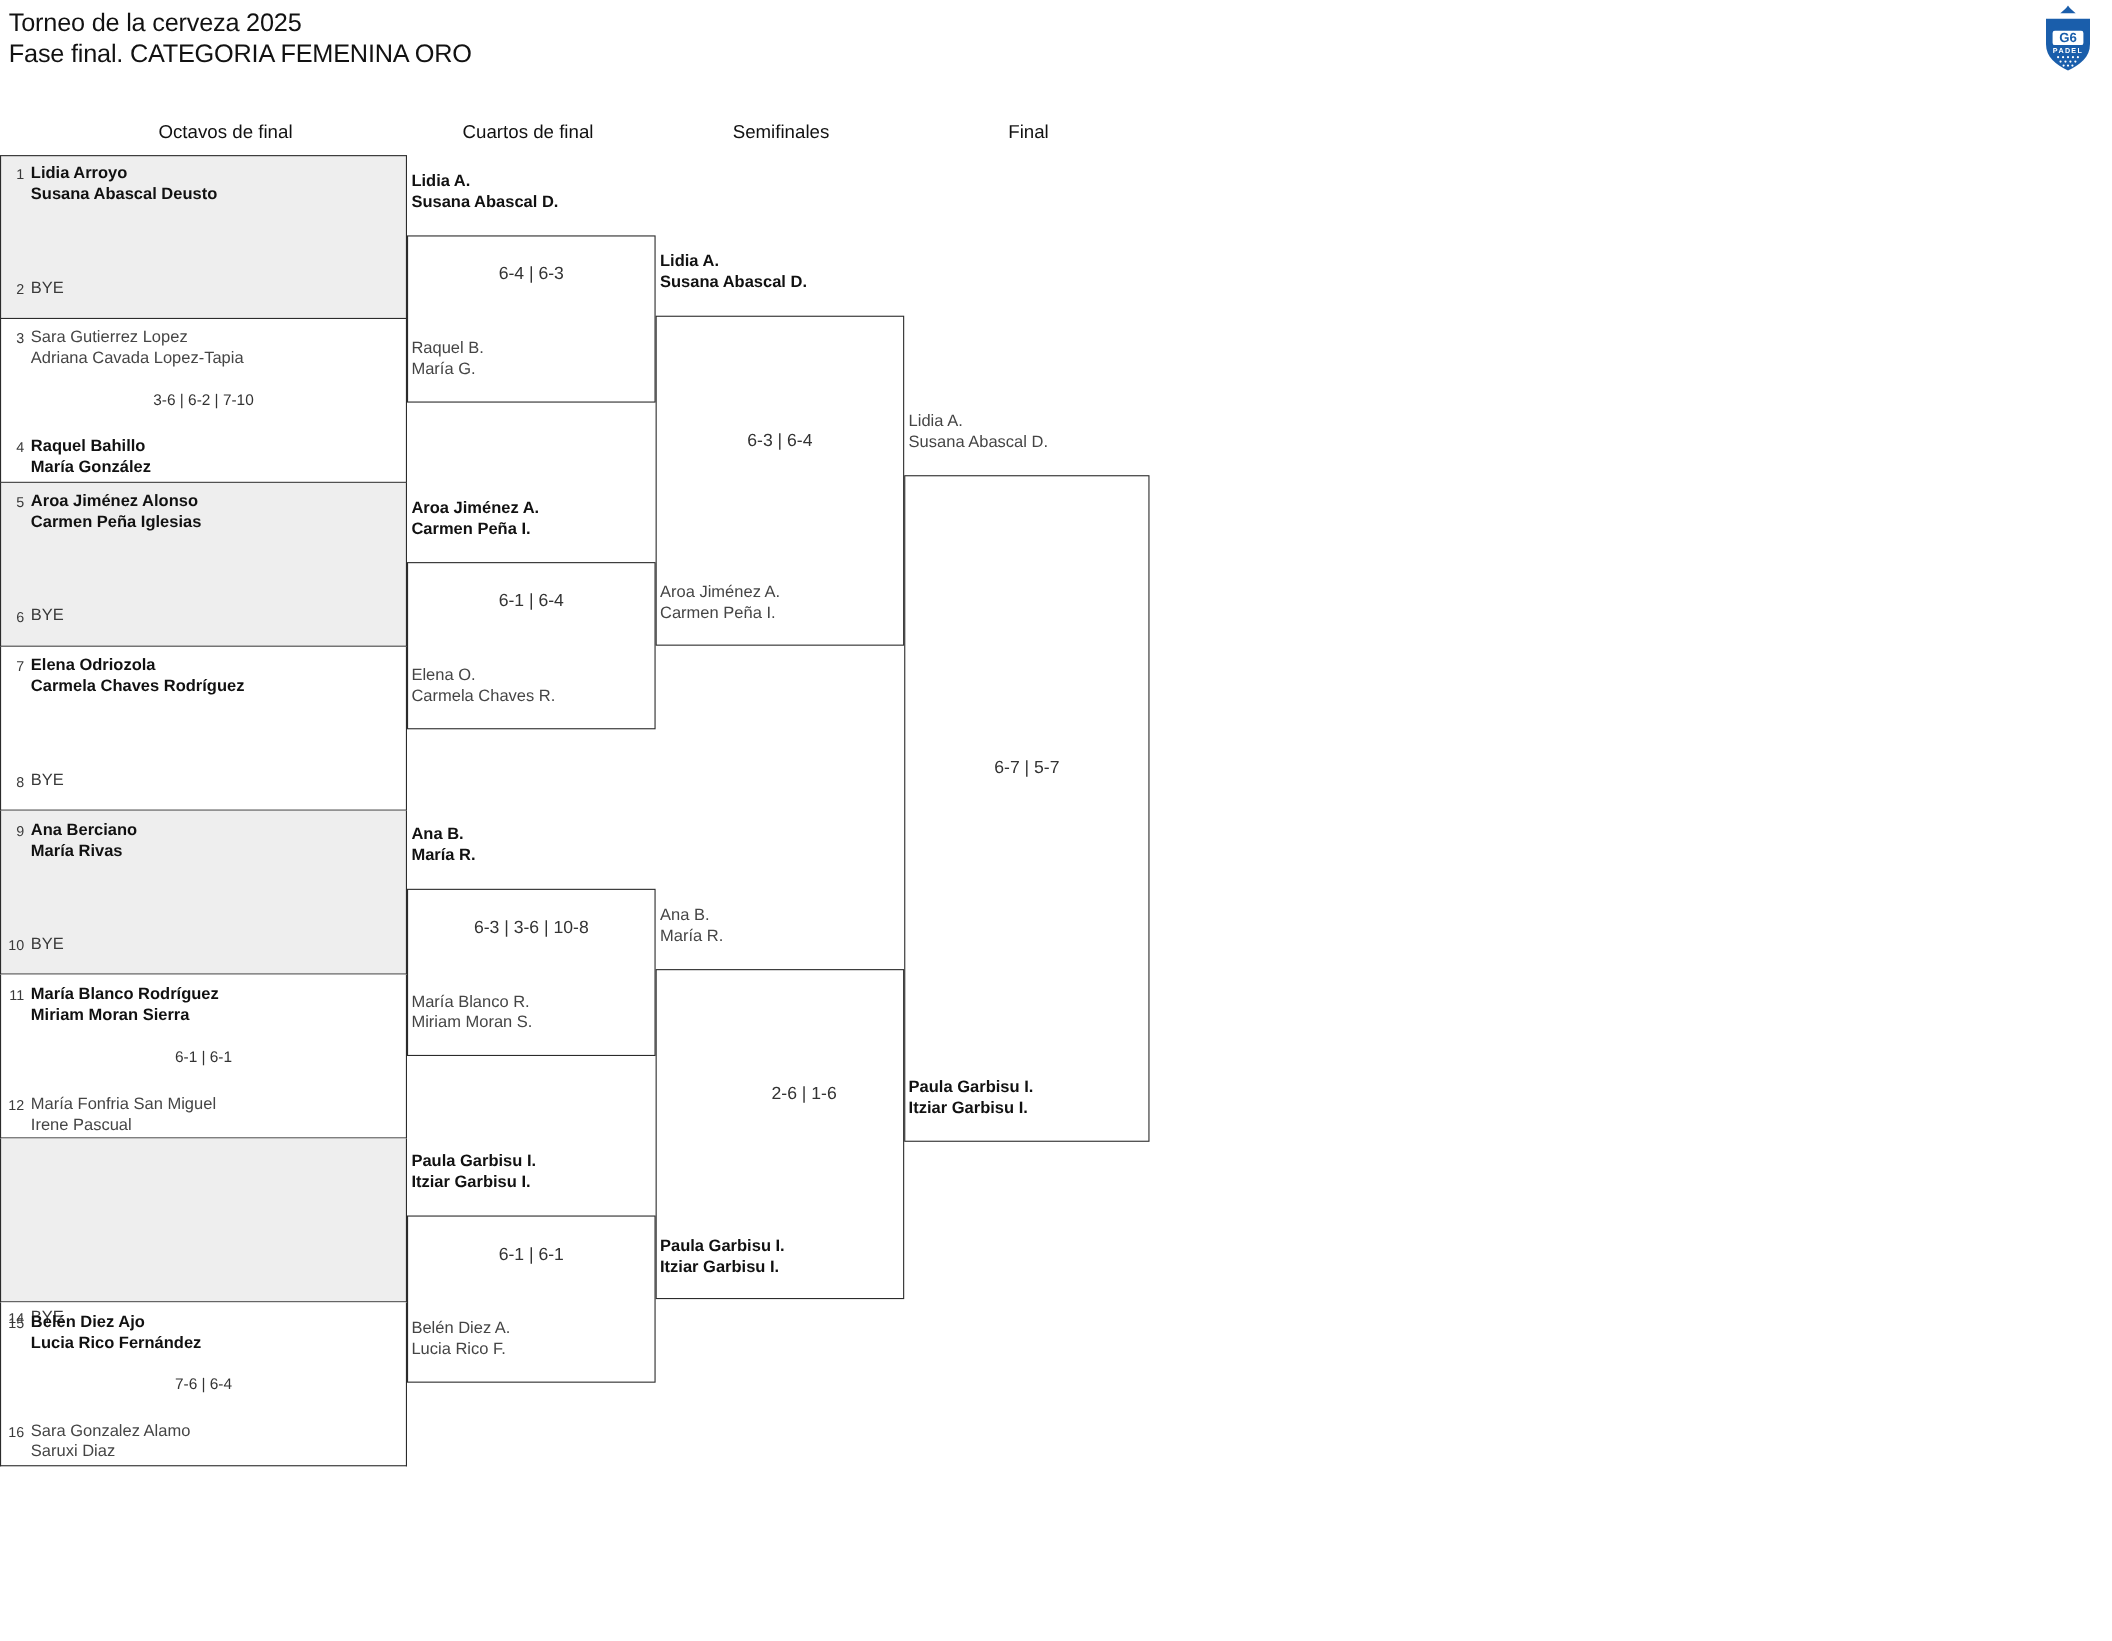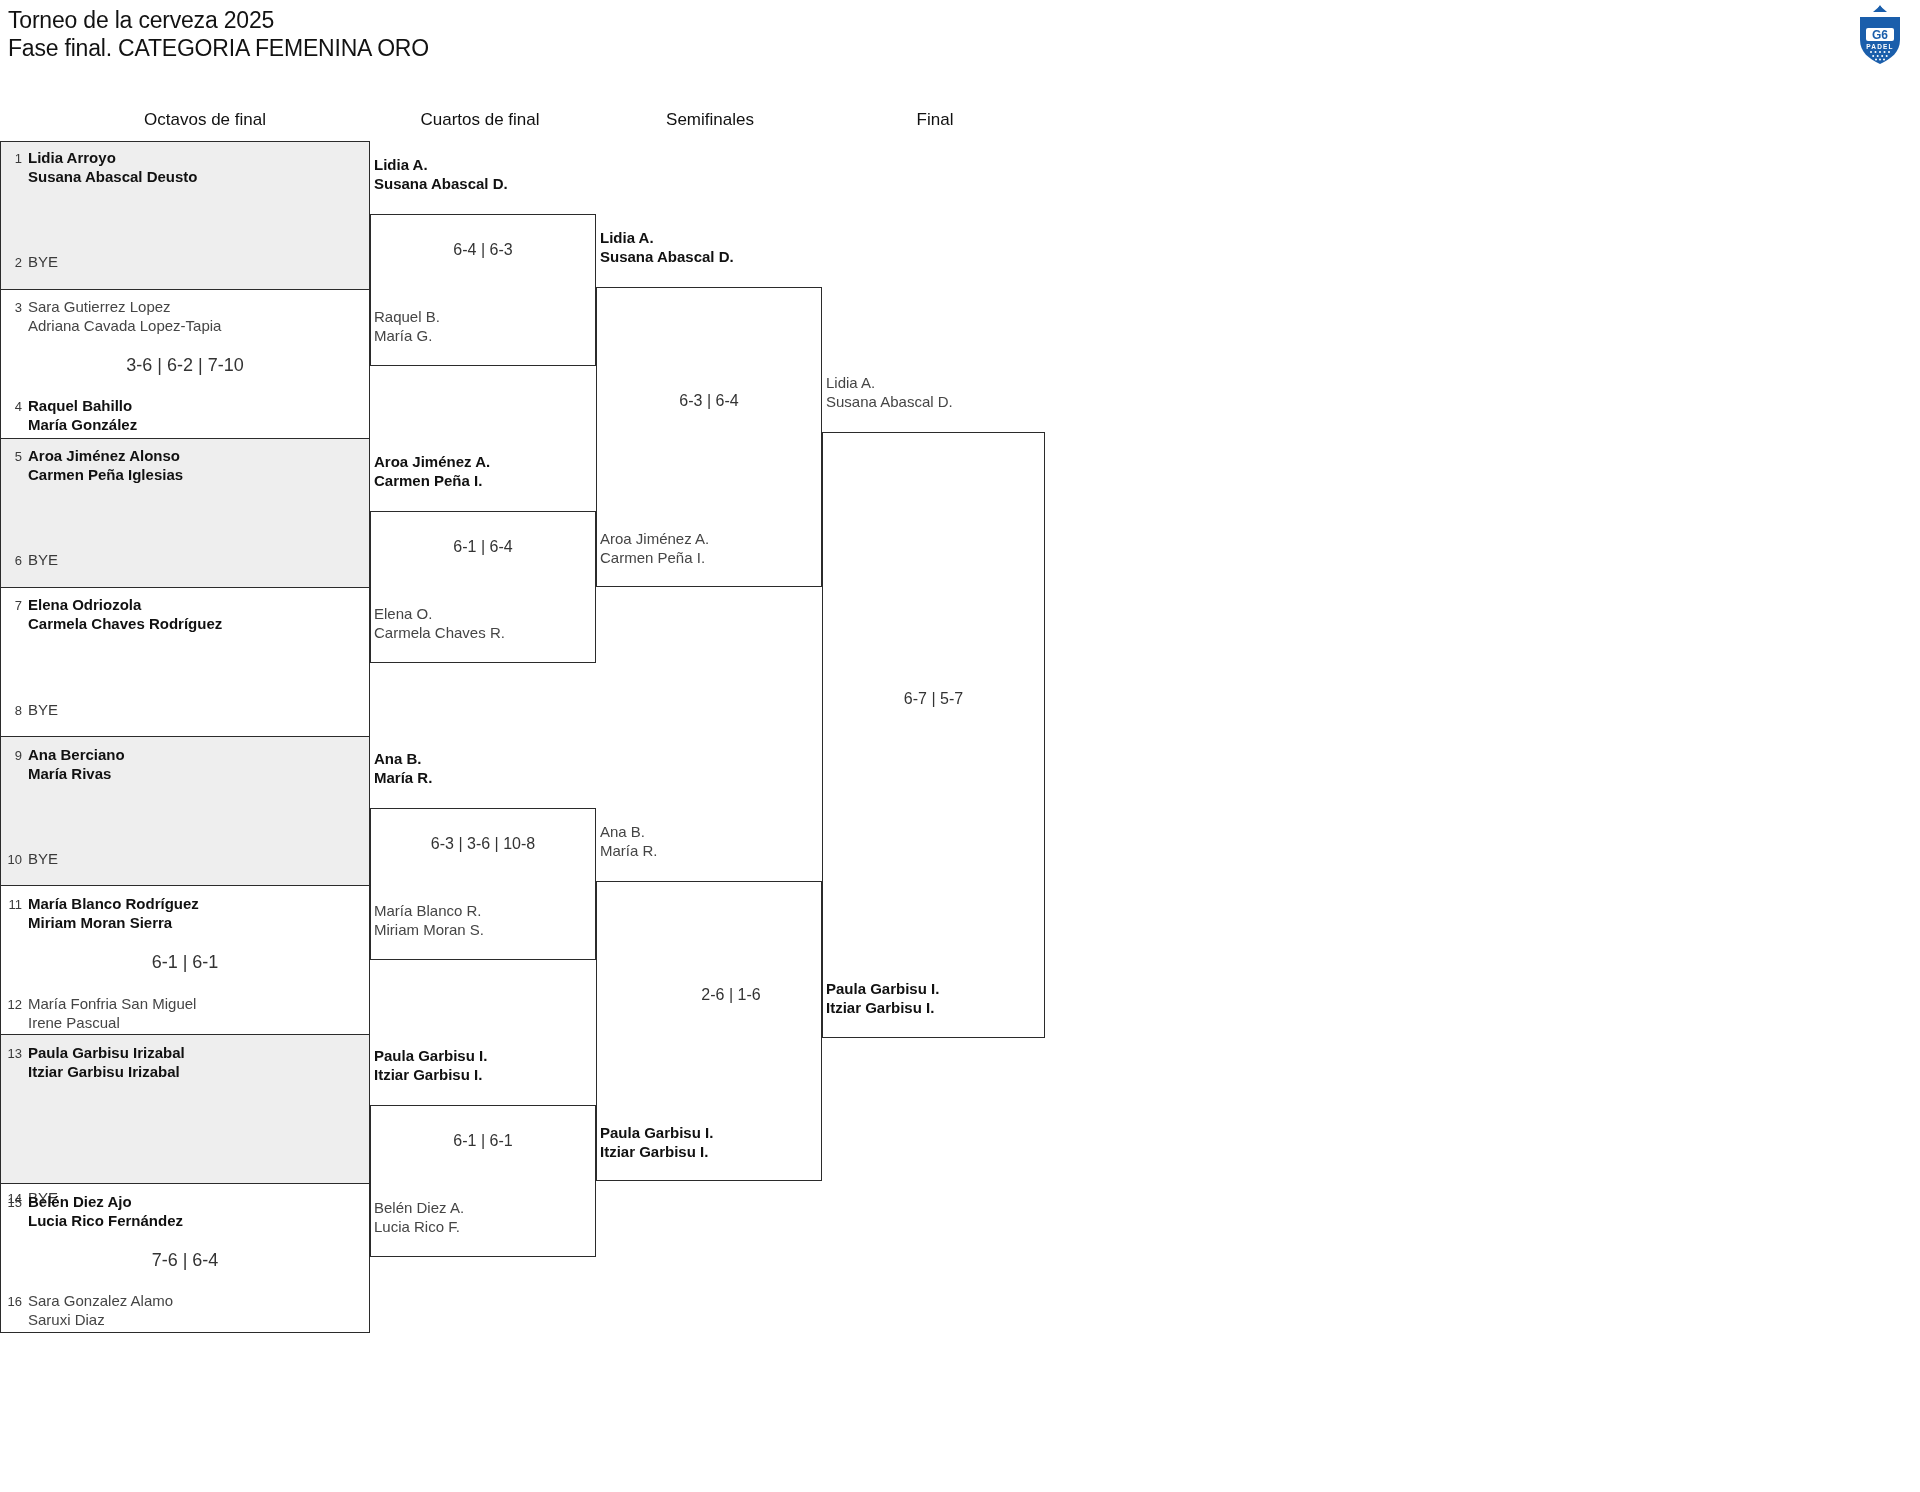--- a/index.html
+++ b/index.html
@@ -33,21 +33,21 @@
   .r16-block.plain{background:#ffffff;}
 
   .slot{position:absolute;left:0;width:370px;box-sizing:border-box;display:flex;align-items:flex-start;}
   .seed{width:28px;flex:0 0 28px;text-align:right;font-size:13px;color:#3a3a3a;padding-right:6px;
         box-sizing:border-box;padding-top:3px;}
   .names{font-size:15px;line-height:19px;white-space:nowrap;}
   .names.win{font-weight:700;color:#111111;}
   .names.lose{font-weight:400;color:#454545;}
   .names.bye{font-weight:400;color:#3a3a3a;font-size:15px;}
 
-  .r16-score{position:absolute;left:0;width:370px;text-align:center;font-size:18px;color:#333;}
+  .r16-score{position:absolute;left:0;width:370px;text-align:center;font-size:14px;color:#333;}
 
   
   .conn-box{position:absolute;box-sizing:border-box;border:1px solid #2b2b2b;background:transparent;}
   .conn-score{position:absolute;text-align:center;font-size:16px;color:#333;white-space:nowrap;}
 
   
   .team{position:absolute;font-size:15px;line-height:19px;white-space:nowrap;}
   .team.win{font-weight:700;color:#111111;}
   .team.lose{font-weight:400;color:#454545;}
 </style>
@@ -165,26 +165,20 @@
     </span>
   </div>
   <div class="r16-score" style="top:952px;">6-1 | 6-1</div>
   <div class="slot" style="top:994px;">
     <span class="seed">12</span>
     <span class="names lose">
       <span>María Fonfria San Miguel</span><br><span>Irene Pascual</span>
     </span>
   </div>
 
-  <div class="slot" style="top:1043px;">
-    <span class="seed">13</span>
-    <span class="names win">
-      <span>Paula Garbisu Irizabal</span><br><span>Itziar Garbisu Irizabal</span>
-    </span>
-  </div>
   <div class="slot" style="top:1148px;margin-top:40px;">
     <span class="seed">14</span>
     <span class="names bye">BYE</span>
   </div>
 
   <div class="slot" style="top:1192px;">
     <span class="seed">15</span>
     <span class="names win">
       <span>Belén Diez Ajo</span><br><span>Lucia Rico Fernández</span>
     </span>

